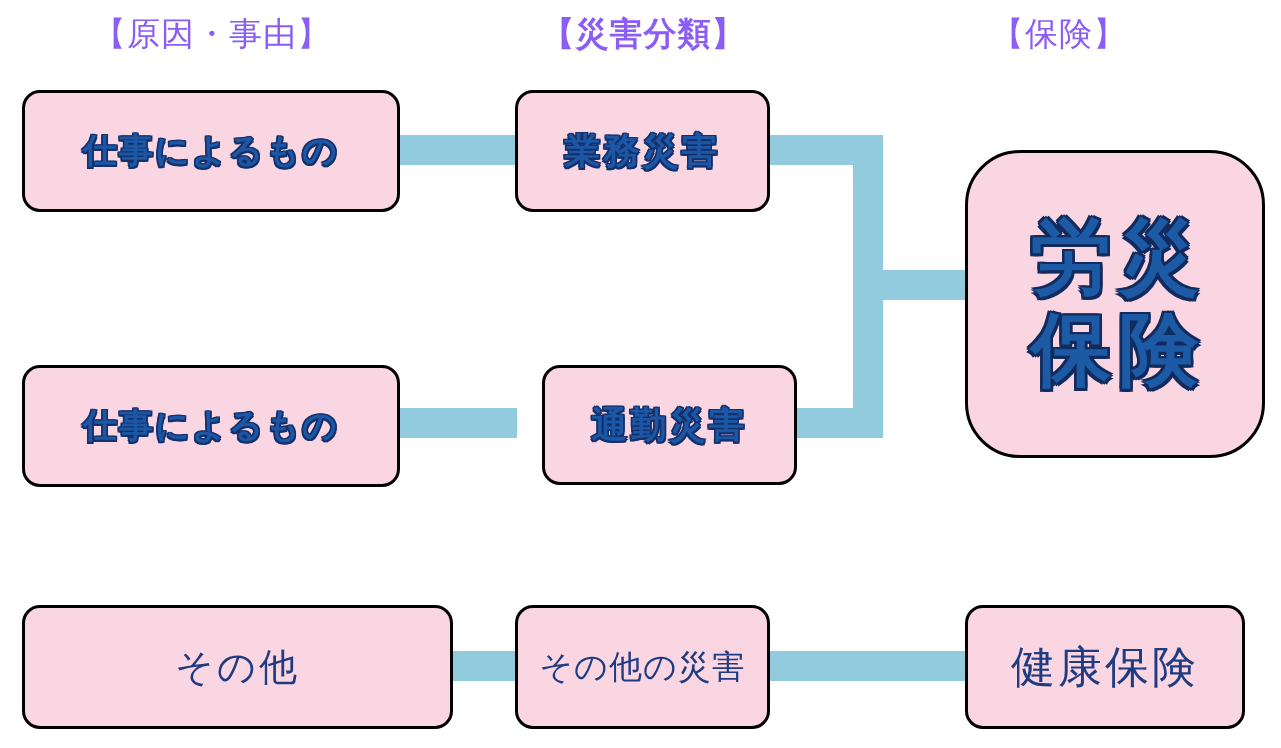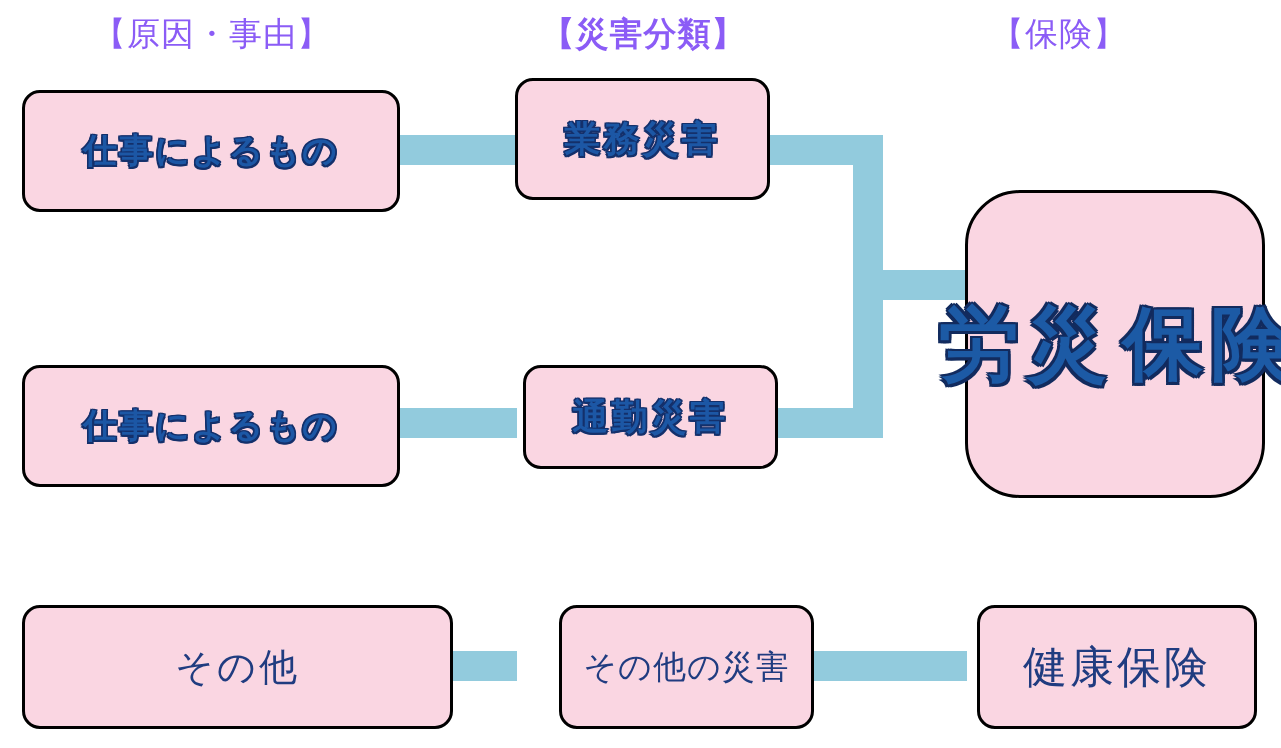--- a/index.html
+++ b/index.html
@@ -26,24 +26,24 @@
     text-shadow:-1.5px -1.5px 0 #14306B,1.5px -1.5px 0 #14306B,
                 -1.5px 1.5px 0 #14306B,1.5px 1.5px 0 #14306B,
                 -1.5px 0 0 #14306B,1.5px 0 0 #14306B,
                 0 -1.5px 0 #14306B,0 1.5px 0 #14306B;
   }
   .plain{color:#203C80;font-weight:normal;}
 
   .node-work-cause,.node-commute-cause{font-size:34px;letter-spacing:2px;}
   .node-work-accident,.node-commute-accident{font-size:36px;letter-spacing:3px;}
   .node-other-cause{font-size:38px;letter-spacing:3px;}
-  .node-other-accident{font-size:33px;letter-spacing:1px;margin-left:44px;}
+  .node-other-accident{font-size:33px;letter-spacing:1px;}
   .node-health{font-size:44px;letter-spacing:3px;}
 
-  .node-rosai{border-radius:55px;flex-direction:row;margin-top:40px;}
+  .node-rosai{border-radius:55px;flex-direction:column;}
   .node-rosai .big-line{
     display:block;font-size:80px;line-height:1.16;letter-spacing:8px;
     font-weight:bold;color:#1C5AA5;text-indent:8px;
     text-shadow:-2.5px -2.5px 0 #122B5E,2.5px -2.5px 0 #122B5E,
                 -2.5px 2.5px 0 #122B5E,2.5px 2.5px 0 #122B5E,
                 -2.5px 0 0 #122B5E,2.5px 0 0 #122B5E,
                 0 -2.5px 0 #122B5E,0 2.5px 0 #122B5E;
   }
 </style>
 </head>
@@ -58,27 +58,27 @@
   <div class="connector" style="left:400px;top:135px;width:117px;height:30px;"></div>
   <div class="connector" style="left:770px;top:135px;width:113px;height:30px;"></div>
   <div class="connector" style="left:400px;top:408px;width:117px;height:30px;"></div>
   <div class="connector" style="left:770px;top:408px;width:113px;height:30px;"></div>
   <div class="connector" style="left:853px;top:135px;width:30px;height:303px;"></div>
   <div class="connector" style="left:883px;top:270px;width:84px;height:30px;"></div>
   <div class="connector" style="left:400px;top:651px;width:117px;height:30px;"></div>
   <div class="connector" style="left:770px;top:651px;width:197px;height:30px;"></div>
 
   <div class="node heavy node-work-cause" style="left:22px;top:90px;width:378px;height:122px;">仕事によるもの</div>
-  <div class="node heavy node-work-accident" style="left:515px;top:78px;width:255px;height:122px;">業務災害</div>
+  <div class="node heavy node-work-accident" style="left:515px;top:90px;width:255px;height:122px;">業務災害</div>
 
   <div class="node heavy node-commute-cause" style="left:22px;top:365px;width:378px;height:122px;">仕事によるもの</div>
-  <div class="node heavy node-commute-accident" style="left:523px;top:365px;width:255px;height:104px;font-family:Liberation Mono, monospace;">通勤災害</div>
+  <div class="node heavy node-commute-accident" style="left:542px;top:365px;width:255px;height:120px;font-family:Liberation Mono, monospace;">通勤災害</div>
 
   <div class="node node-rosai" style="left:965px;top:150px;width:300px;height:308px;">
     <span class="big-line">労災</span>
     <span class="big-line">保険</span>
   </div>
 
   <div class="node plain node-other-cause" style="left:22px;top:605px;width:431px;height:124px;">その他</div>
   <div class="node plain node-other-accident" style="left:515px;top:605px;width:255px;height:124px;">その他の災害</div>
-  <div class="node plain node-health" style="left:965px;top:605px;width:280px;height:124px;margin-left:12px;">健康保険</div>
+  <div class="node plain node-health" style="left:965px;top:605px;width:280px;height:124px;">健康保険</div>
 
 </div>
 
 </body></html>

